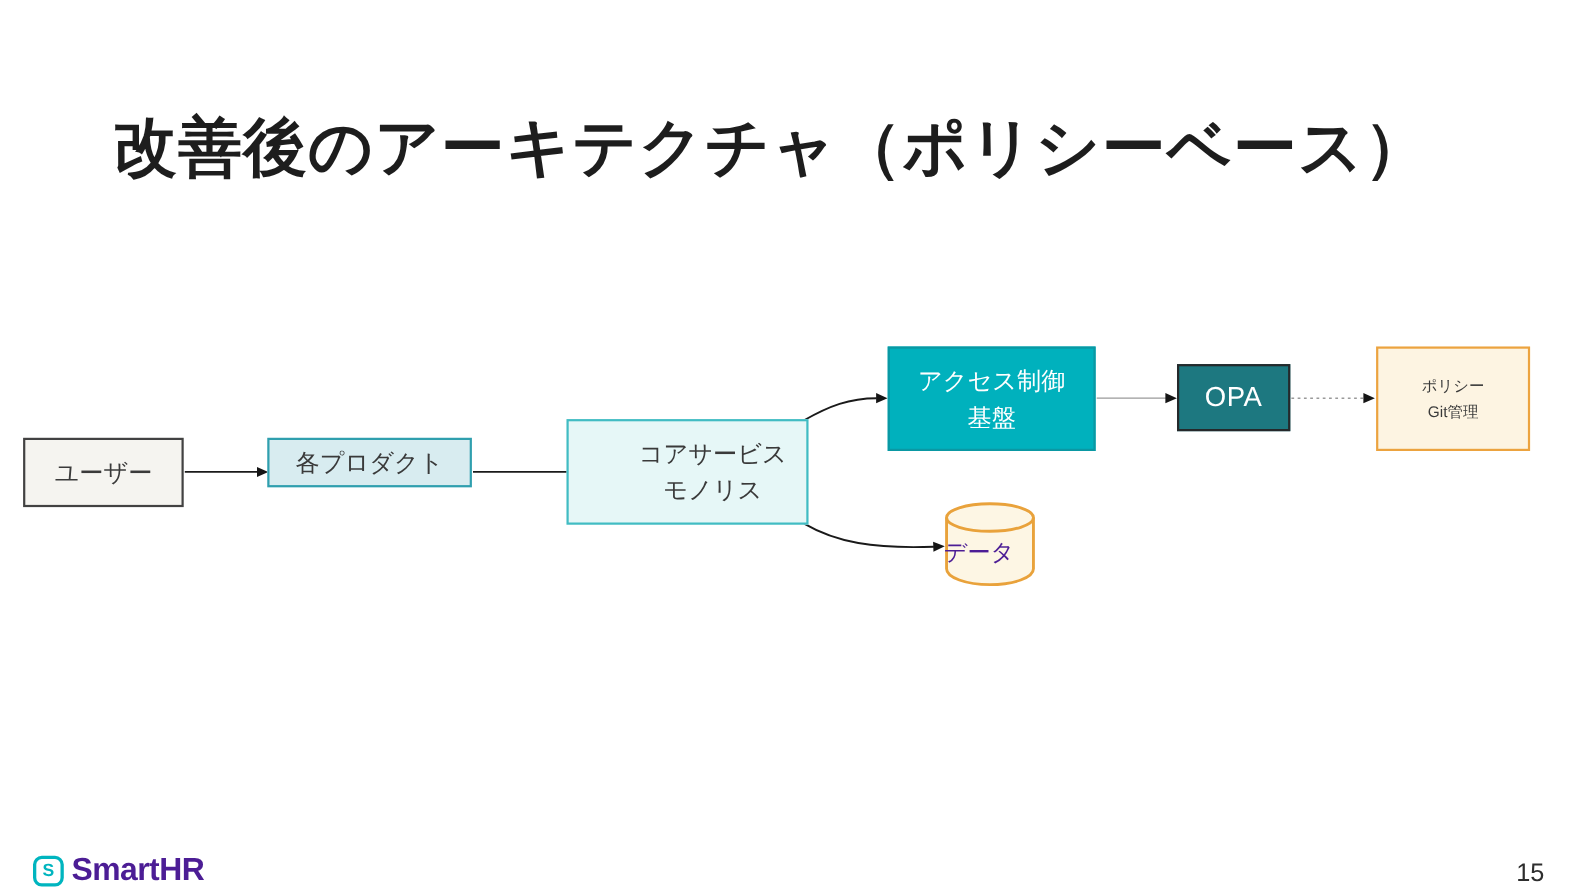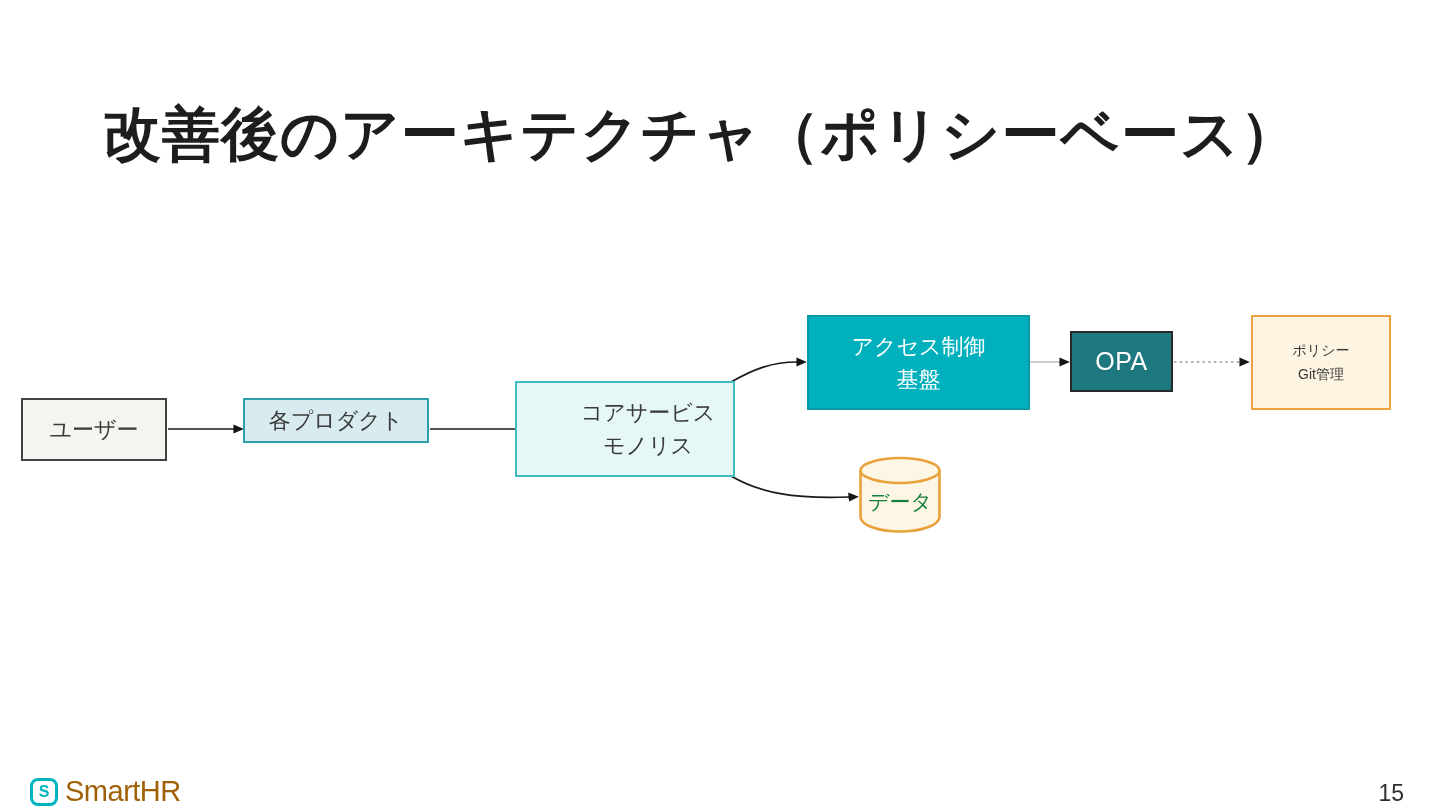--- a/index.html
+++ b/index.html
@@ -57,21 +57,21 @@
     background: #d8ecf0;
     border: 2.5px solid #2f9fae;
   }
   .node-core {
     left: 515px; top: 357px; width: 220px; height: 96px;
     background: #e6f7f7;
     border: 2.5px solid #41bcc3;
     padding-left: 46px;
   }
   .node-access {
-    left: 807px; top: 291px; width: 223px; height: 95px;
+    left: 807px; top: 291px; width: 189px; height: 95px;
     background: #00b1bd;
     border: 2.5px solid #0a98a3;
     color: #ffffff;
   }
   .node-opa {
     left: 1070px; top: 307px; width: 103px; height: 61px;
     background: #1d7880;
     border: 2px solid #25292b;
     color: #ffffff;
     font-size: 25px;
@@ -88,23 +88,23 @@
   .cylinder {
     position: absolute;
     left: 858px; top: 431px;
     width: 84px; height: 80px;
     z-index: 2;
   }
   .cylinder-label {
     position: absolute;
     left: 0; top: 33px;
     width: 100%;
-    text-align: center;
+    text-align: left;
     font-size: 21px;
-    color: #15803d;
+    color: #4c1d95;
   }
   .logo {
     position: absolute;
     left: 30px;
     top: 751px;
     display: flex;
     align-items: center;
     gap: 7px;
     z-index: 2;
   }
@@ -115,23 +115,23 @@
     border-radius: 8px;
     display: flex;
     align-items: center;
     justify-content: center;
     font-size: 16px;
     font-weight: 800;
     color: #00b5bf;
   }
   .logo-text {
     font-size: 29px;
-    font-weight: 400;
+    font-weight: 700;
     letter-spacing: -0.5px;
-    color: #a16207;
+    color: #4c1d95;
   }
   .page-number {
     position: absolute;
     right: 36px;
     top: 756px;
     font-size: 23px;
     color: #2e2e2e;
     z-index: 2;
   }
 </style>

